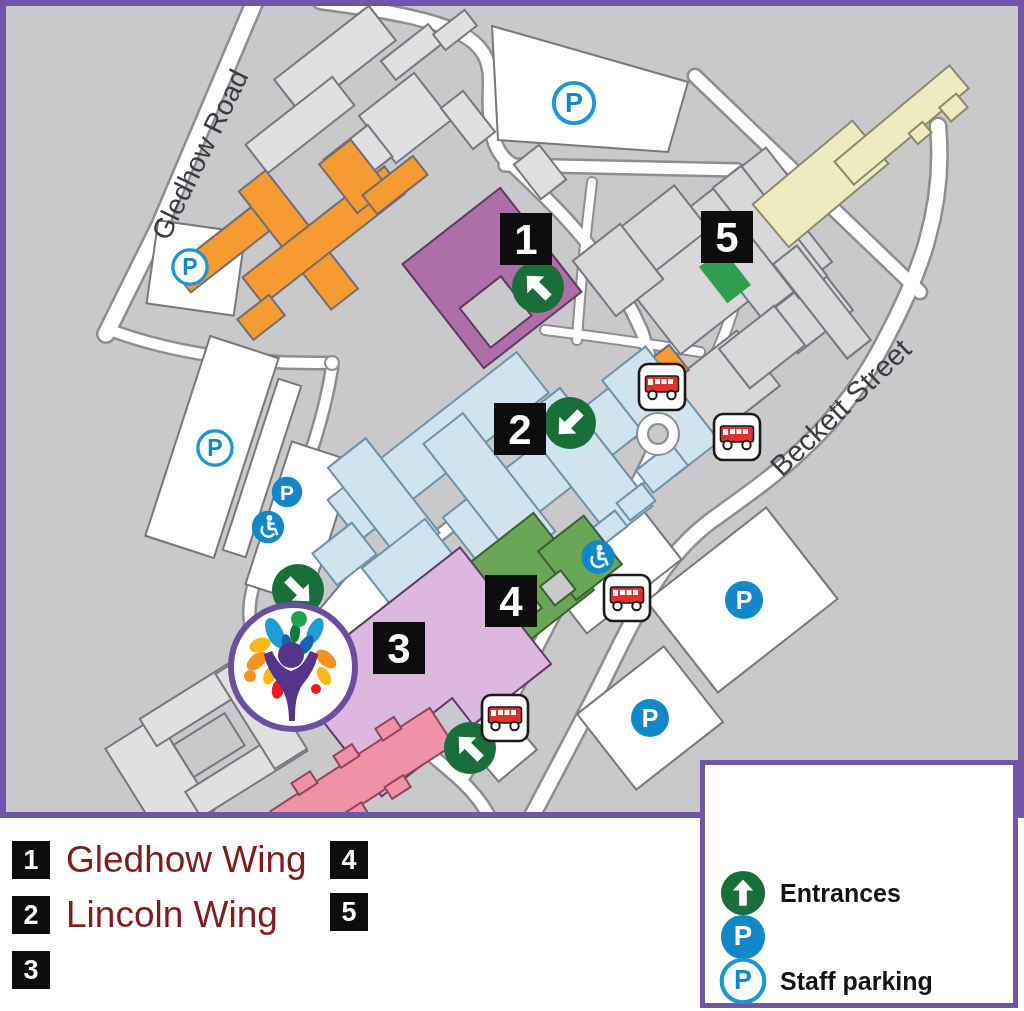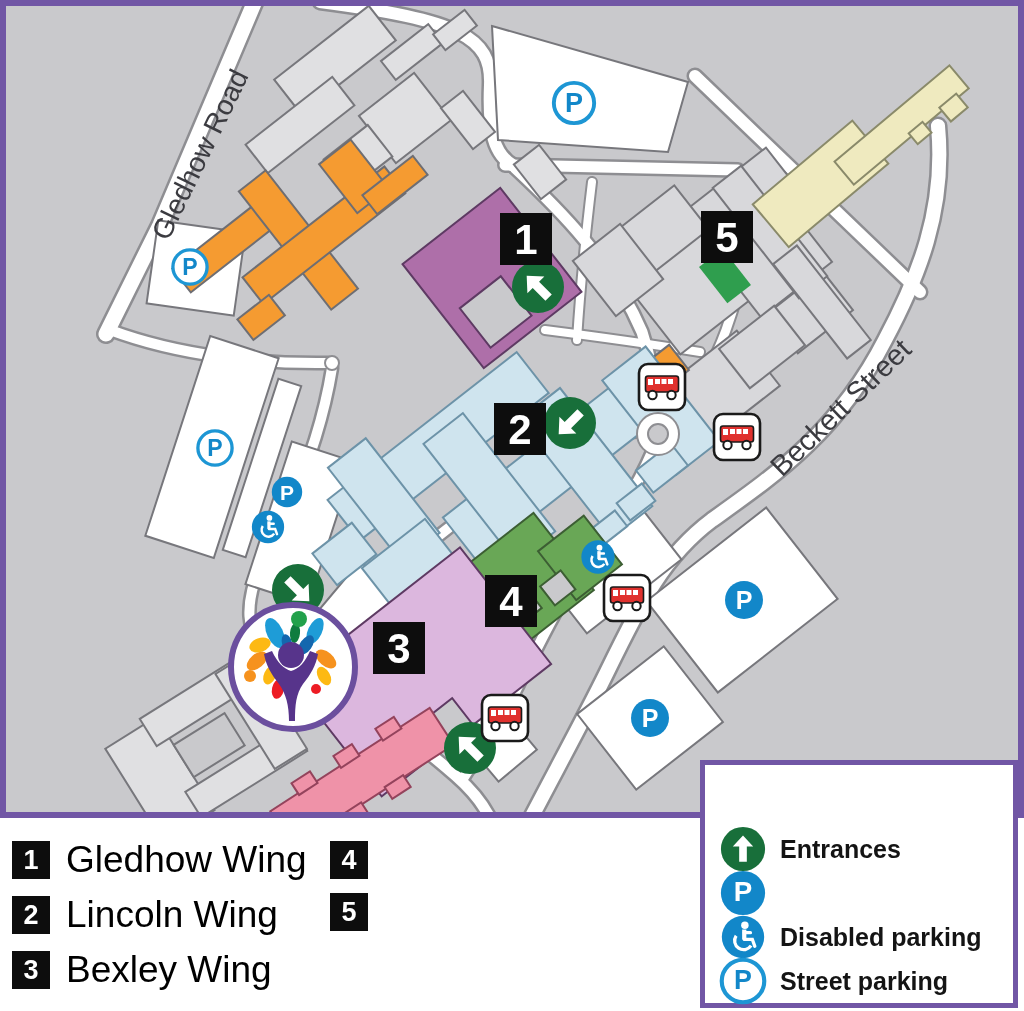--- a/index.html
+++ b/index.html
@@ -6,21 +6,21 @@
   body{width:1024px;height:1011px;position:relative;font-family:"Liberation Sans",sans-serif;overflow:hidden;}
   .map-frame{position:absolute;left:0;top:0;width:1024px;height:818px;border:6px solid #7156a5;box-sizing:border-box;background:#c9c9cc;overflow:hidden;}
   .map-frame svg{display:block;}
   
   .legend{position:absolute;left:0;top:818px;width:1024px;height:193px;background:#ffffff;}
   .legend-col{position:absolute;top:20px;display:flex;flex-direction:column;gap:11px;}
   .legend-col.c1{left:12px;width:300px;}
   .legend-col.c2{left:330px;width:345px;}
   .legend-item{display:flex;align-items:flex-start;}
   .num-sq{flex:0 0 auto;width:38px;height:38px;background:#0d0d0d;color:#ffffff;font-weight:bold;font-size:27px;display:flex;align-items:center;justify-content:center;margin-top:3px;}
-  .legend-label{margin-left:16px;font-size:37px;line-height:44px;color:#000000;text-align:center;}
+  .legend-label{margin-left:16px;font-size:37px;line-height:44px;color:#7f1d1d;text-align:center;}
   
   .keybox{position:absolute;left:700px;top:760px;width:318px;height:248px;background:#ffffff;border:5px solid #7156a5;box-sizing:border-box;padding:10px 12px 0 14px;display:flex;flex-direction:column;justify-content:flex-end;}
   .key-row{display:flex;align-items:center;height:44px;}
   .key-row svg{flex:0 0 auto;}
   .key-label{margin-left:13px;font-size:25px;font-weight:bold;color:#141414;white-space:nowrap;}
 </style>
 </head>
 <body>
 
 <div class="map-frame">
@@ -366,21 +366,20 @@
     <div class="legend-item">
       <div class="num-sq">1</div>
       <div class="legend-label">Gledhow Wing</div>
     </div>
     <div class="legend-item">
       <div class="num-sq">2</div>
       <div class="legend-label">Lincoln Wing</div>
     </div>
     <div class="legend-item">
       <div class="num-sq">3</div>
-      <div class="legend-label">Bexley Wing</div>
     </div>
   </div>
   <div class="legend-col c2">
     <div class="legend-item">
       <div class="num-sq">4</div>
     </div>
     <div class="legend-item">
       <div class="num-sq">5</div>
     </div>
   </div>
@@ -393,25 +392,19 @@
       </svg>
     <span class="key-label">Entrances</span>
   </div>
   <div class="key-row">
     <svg width="48" height="48" viewBox="-26 -26 52 52" font-family="Liberation Sans, sans-serif">
       <use href="#ic-visitor-c" transform="scale(1.26)"></use>
       <text x="0" y="9" text-anchor="middle" font-size="30" font-weight="bold" fill="#ffffff">P</text>
     </svg>
   </div>
   <div class="key-row">
-    <svg width="48" height="48" viewBox="-26 -26 52 52">
-        <use href="#ic-disabled" transform="scale(1.35)"></use>
-      </svg>
-    <span class="key-label">Disabled parking</span>
-  </div>
-  <div class="key-row">
     <svg width="48" height="48" viewBox="-26 -26 52 52" font-family="Liberation Sans, sans-serif">
       <use href="#ic-staff-c" transform="scale(1.28)"></use>
       <text x="0" y="9" text-anchor="middle" font-size="29" font-weight="bold" fill="#1287c9">P</text>
     </svg>
-    <span class="key-label">Street parking</span>
+    <span class="key-label">Staff parking</span>
   </div>
 </div>
 
 </body></html>

